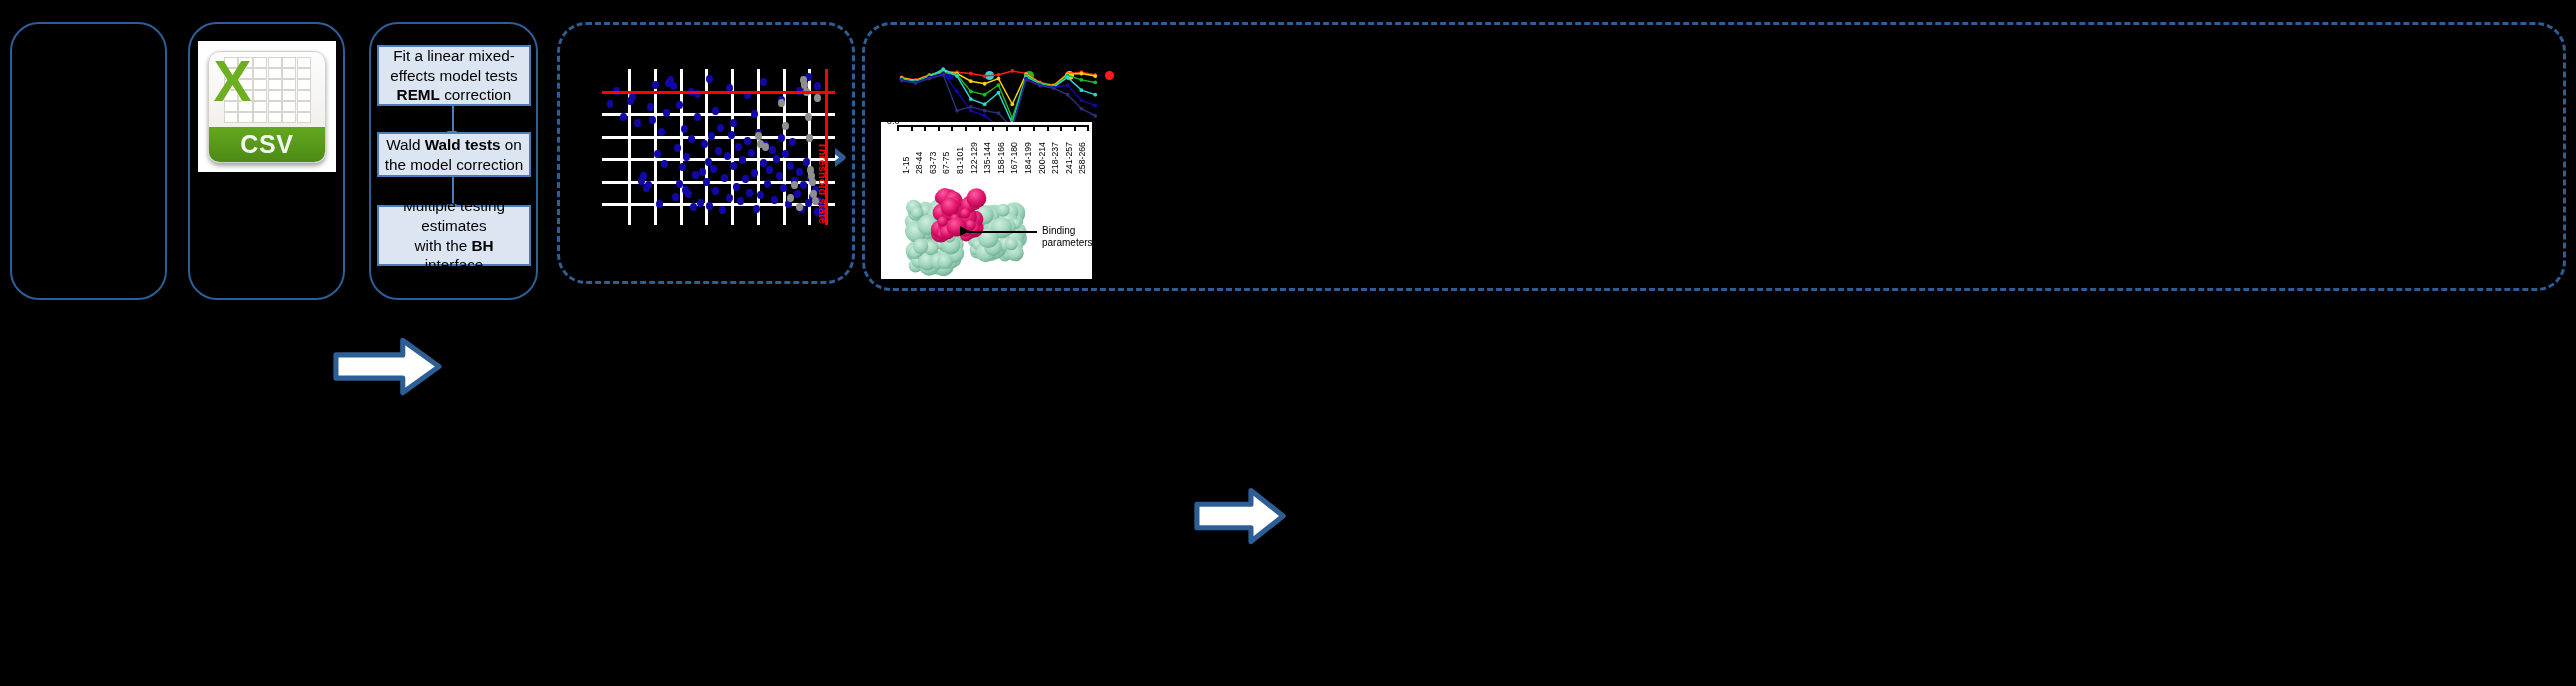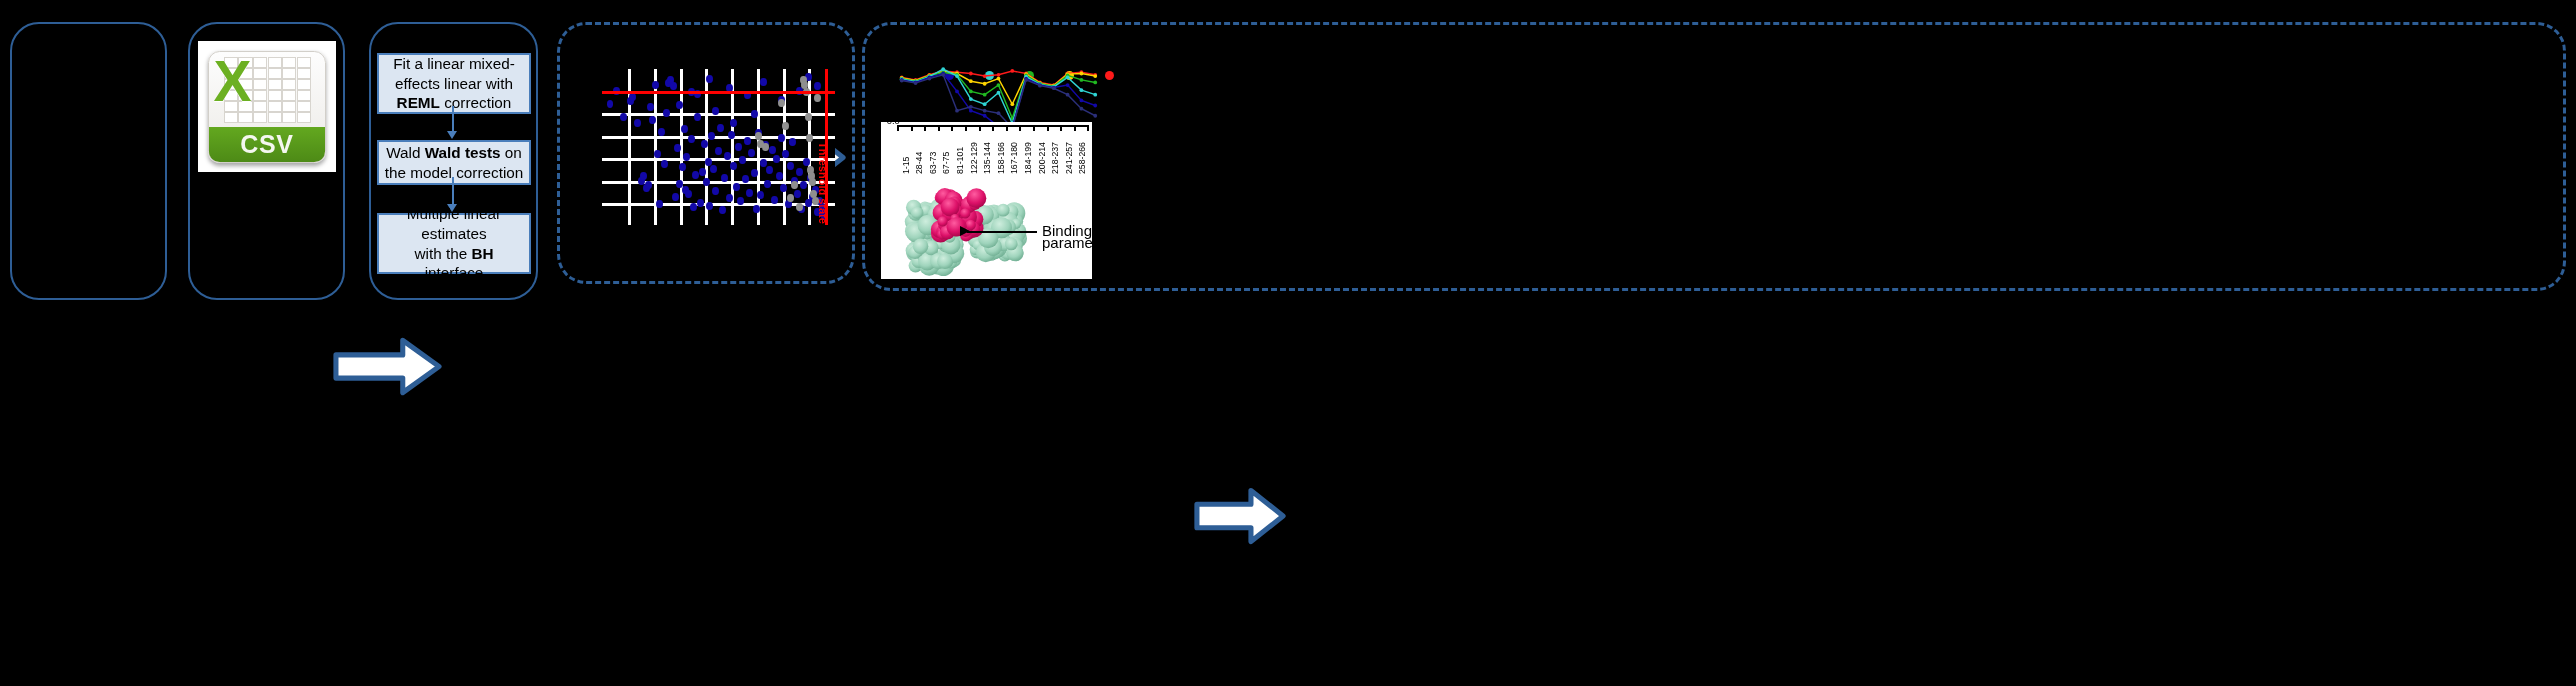--- a/index.html
+++ b/index.html
@@ -30,21 +30,21 @@
   .csv-x{position:absolute;left:4.4px;top:1.5px;font-size:57px;line-height:57px;font-weight:bold;
          color:#6cb022;font-family:"Liberation Sans",sans-serif;text-shadow:0 0.7px 0 #fff;}
   .csv-foot{position:absolute;left:0;right:0;bottom:0;height:35px;
             background:linear-gradient(#63a81f,#4d8a16);
             display:flex;align-items:center;justify-content:center;}
   .csv-foot span{color:#f4f7ef;font-size:25px;font-weight:bold;letter-spacing:0.7px;}
 
   
   .flowbox{position:absolute;background:#dce6f2;border:2.2px solid #4a7ebb;box-sizing:border-box;
            display:flex;align-items:center;justify-content:center;text-align:center;
-           color:#000;font-size:15.3px;line-height:19.6px;padding:2.9px 4.4px;margin-top:8px;}
+           color:#000;font-size:15.3px;line-height:19.6px;padding:2.9px 4.4px;}
   #flow-1{left:377px;top:45px; width:154px;height:61px;}
   #flow-2{left:377px;top:132px;width:154px;height:45px;}
   #flow-3{left:377px;top:205px;width:154px;height:61px;}
   .connector{position:absolute;width:2.2px;background:#4a7ebb;}
   .connector .head{position:absolute;left:-5.1px;bottom:-7.3px;width:0;height:0;
                    border-left:5.8px solid transparent;border-right:5.8px solid transparent;
                    border-top:8px solid #4a7ebb;}
 
   
   #scatter{position:absolute;left:602px;top:69px;width:233px;height:156px;background:#000;}
@@ -72,21 +72,21 @@
   .tick{position:absolute;top:2.9px;width:1.5px;height:6.5px;background:#000;}
   .xlab{position:absolute;top:11.6px;font-size:8.7px;color:#000;white-space:nowrap;
         transform:rotate(-90deg);transform-origin:left top;font-weight:500;}
   #ytick-label{position:absolute;left:5.8px;top:-7.3px;font-size:9.4px;color:#000;}
   #peptide-axis-title{position:absolute;left:0;right:0;top:70px;text-align:center;
                       font-size:11.6px;color:#000;}
 
   
   #protein-img{position:absolute;left:881px;top:183px;width:211px;height:96px;background:#fff;}
   #protein-svg{position:absolute;left:10.2px;top:1.5px;width:145px;height:93px;}
-  #binding-label{position:absolute;left:161px;top:42px;font-size:15px;color:#000;line-height:12.4px;}
+  #binding-label{position:absolute;left:161px;top:42px;font-size:10px;color:#000;line-height:12.4px;}
   .lead-line{position:absolute;background:#000;height:1.5px;transform-origin:left center;}
   .lead-head{position:absolute;width:0;height:0;border-top:5.1px solid transparent;
              border-bottom:5.1px solid transparent;border-right:10.2px solid #000;}
 </style>
 </head>
 <body>
 
 <div class="panel" id="panel-1"></div>
 <div class="panel" id="panel-2"></div>
 <div class="panel" id="panel-3"></div>
@@ -158,21 +158,21 @@
         <div class="gc" style="left: 14px; top: 0px; width: 14px; height: 11px;"></div>
         <div class="gc" style="left: 28px; top: 0px; width: 14px; height: 11px;"></div>
         <div class="gc" style="left: 41px; top: 0px; width: 14px; height: 11px;"></div>
       </div>
     </div>
 </div>
 
 <div class="flowbox" id="flow-1">
   <div>
     <span>Fit a linear mixed-</span><br>
-    <span>effects linear with</span><br>
+    <span>effects model tests</span><br>
     <b>REML</b><span> correction</span>
   </div>
 </div>
 
 <div class="connector" id="conn-1" style="left:452px;top:106px;height:26px;">
     <span class="head"></span>
   </div>
 
 <div class="flowbox" id="flow-2">
   <div>
@@ -180,21 +180,21 @@
     <span>the model correction</span>
   </div>
 </div>
 
 <div class="connector" id="conn-2" style="left:452px;top:177px;height:28px;">
     <span class="head"></span>
   </div>
 
 <div class="flowbox" id="flow-3">
   <div>
-    <span>Multiple linear</span><br>
+    <span>Multiple testing</span><br>
     <span>estimates</span><br>
     <span>with the </span><b>BH</b><span> interface</span>
   </div>
 </div>
 
 <div id="thr-interaction-label">Threshold interaction</div>
 <div id="scatter">
     <div class="gline" style="left: 26px; top: 0px; width: 2.9px; height: 156px;"></div>
     <div class="gline" style="left: 52px; top: 0px; width: 2.9px; height: 156px;"></div>
     <div class="gline" style="left: 78px; top: 0px; width: 2.9px; height: 156px;"></div>

